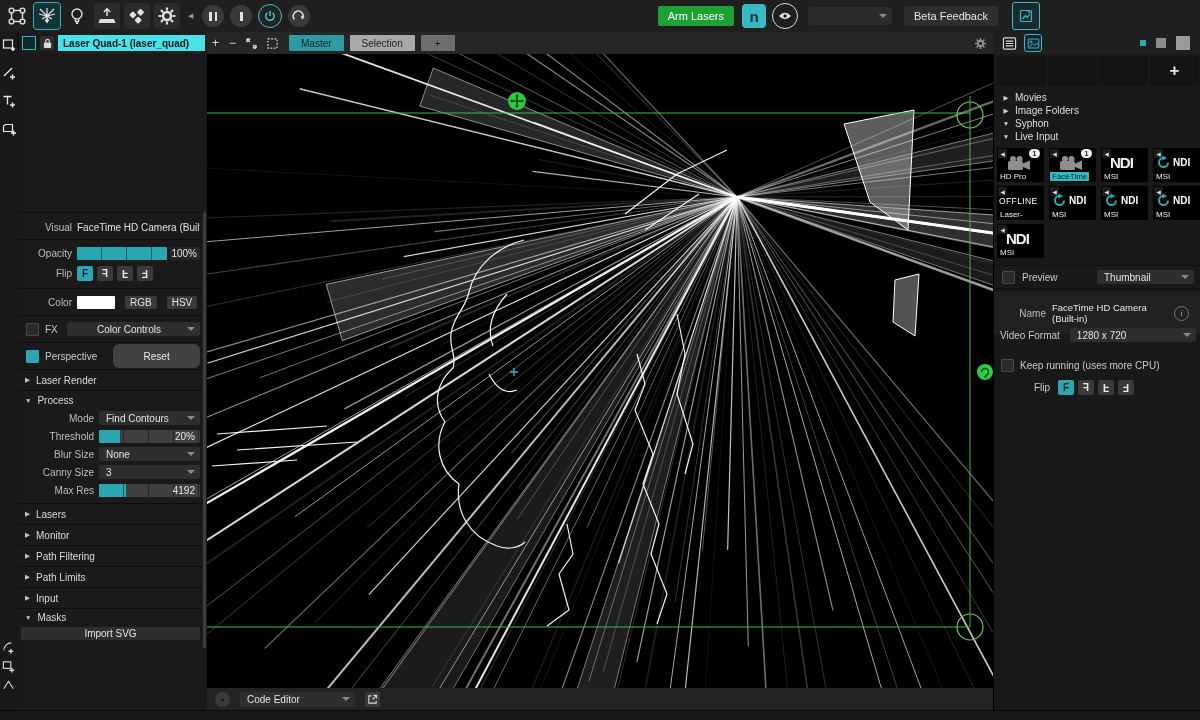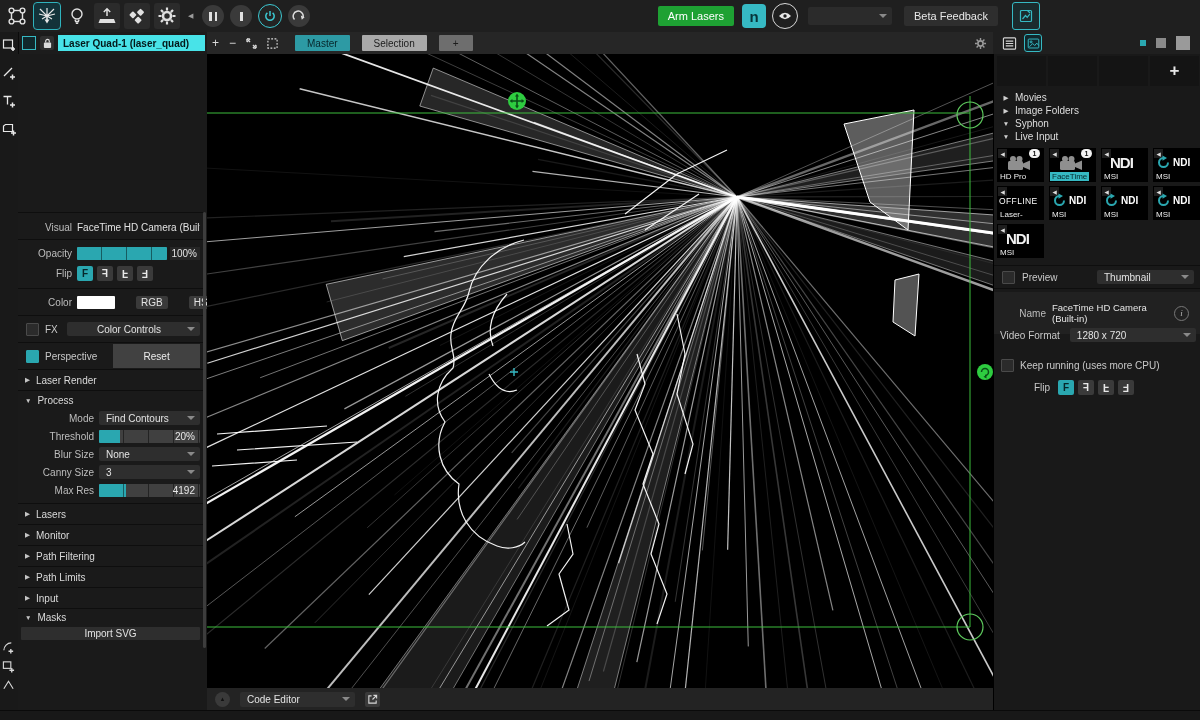--- a/index.html
+++ b/index.html
@@ -21,21 +21,21 @@
   .mediabtn{width:26px;height:26px;border:1.5px solid #36b9c3;border-radius:3px;margin-left:14px;display:flex;align-items:center;justify-content:center;background:#1b2b2d}
   .caret-down{position:absolute;right:5px;top:50%;margin-top:-2px;width:0;height:0;border-left:4px solid transparent;border-right:4px solid transparent;border-top:4px solid #8a8a8a}
   
   #layerrow{position:absolute;left:18px;top:32px;width:189px;height:22px;background:#1c1c1c;display:flex;align-items:center}
   #tabsrow{position:absolute;left:207px;top:32px;width:786px;height:22px;background:#262626;display:flex;align-items:center}
   #rightheader{position:absolute;left:993px;top:32px;width:207px;height:22px;background:#1f1f1f;display:flex;align-items:center}
   .lyr-chk{width:12px;height:12px;border:1px solid #36b9c3;background:#10282c;margin-left:4px}
   .lyr-lock{width:14px;height:14px;background:#2f2f2f;margin-left:4px;display:flex;align-items:center;justify-content:center;border-radius:2px}
   .lyr-name{flex:1;height:16px;margin:0 2px 0 4px;background:#48e3e8;color:#04181a;font-weight:bold;display:flex;align-items:center;padding-left:5px;font-size:10px;white-space:nowrap;overflow:hidden}
   .tico{color:#dcdcdc;font-size:12px;margin:0 5px;line-height:22px}
-  .ctab{height:16px;padding:0 12px;display:flex;align-items:center;font-size:10px;margin-left:12px;border-radius:1px}
+  .ctab{height:16px;padding:0 12px;display:flex;align-items:center;font-size:10px;margin-left:6px;border-radius:1px}
   .ctab.active{background:#2d9aa4;color:#06262b}
   .ctab.idle{background:#a9a9a9;color:#1c1c1c}
   .ctab.plus{background:#6e6e6e;color:#1c1c1c;padding:0 14px}
   .rh-ico{width:16px;height:16px;margin-left:8px;display:flex;align-items:center;justify-content:center;border-radius:2px}
   .rh-ico.act{outline:1px solid #36b9c3;background:#10282c}
   .sizesq{margin-left:10px}
   
   #leftrail{position:absolute;left:0;top:32px;width:18px;height:678px;background:#191919;border-right:1px solid #0b0b0b}
   .railico{margin:6px 1px 14px 2px}
   #railbottom{position:absolute;left:2px;bottom:14px}
@@ -57,22 +57,22 @@
   .slider .inval{position:absolute;right:5px;top:1px;color:#e8e8e8}
   .valbox{width:27px;height:13px;background:#262626;color:#e3e3e3;text-align:right;padding-right:3px;line-height:13px;margin-left:3px;flex:none}
   .fbtn{width:16px;height:15px;background:#3a3a3a;border-radius:2px;color:#e8e8e8;font-weight:bold;font-size:10px;display:flex;align-items:center;justify-content:center;margin-right:4px}
   .fbtn.on{background:#2aa7b0;color:#06272a}
   .dd{position:relative;height:14px;background:#2e2e2e;border-radius:2px;color:#e3e3e3;display:flex;align-items:center;padding:0 16px 0 7px}
   .dd.grow{flex:1}
   .dd.center{justify-content:center}
   .cb{width:11px;height:11px;background:#2b2b2b;border:1px solid #4a4a4a;border-radius:1px;flex:none}
   .cb.on{background:#2aa7b0;border-color:#2aa7b0}
   .swatch{width:38px;height:13px;background:#ffffff;border-radius:1px;flex:none}
-  .minibtn{height:13px;padding:0 5px;background:#3a3a3a;border-radius:2px;color:#e3e3e3;display:flex;align-items:center;margin-left:21px}
-  .resetbtn{height:24px;background:#414141;border-radius:0;color:#ececec;display:flex;align-items:center;justify-content:center;flex:1;margin-left:16px}
+  .minibtn{height:13px;padding:0 5px;background:#3a3a3a;border-radius:2px;color:#e3e3e3;display:flex;align-items:center;margin-left:10px}
+  .resetbtn{height:24px;background:#414141;border-radius:6px;color:#ececec;display:flex;align-items:center;justify-content:center;flex:1;margin-left:16px}
   .widebtn{height:13px;margin:2px 3px 0 3px;background:#2e2e2e;color:#e3e3e3;display:flex;align-items:center;justify-content:center;border-radius:1px}
   
   #canvas{position:absolute;left:207px;top:54px;width:786px;height:634px;background:#000}
   #codebar{position:absolute;left:207px;top:688px;width:786px;height:22px;background:#232323;display:flex;align-items:center}
   .codecirc{width:15px;height:15px;border-radius:50%;background:#3a3a3a;display:flex;align-items:center;justify-content:center;margin-left:8px}
   .codecirc span{font-size:6px;color:#111;transform:translateY(-.5px)}
   #code-dd{width:92px;height:15px;margin-left:10px}
   .openico{width:15px;height:15px;background:#3a3a3a;border-radius:2px;margin-left:10px;display:flex;align-items:center;justify-content:center}
   #bottomstrip{position:absolute;left:0;top:710px;width:1200px;height:10px;background:#181818;border-top:1px solid #0a0a0a}
   

